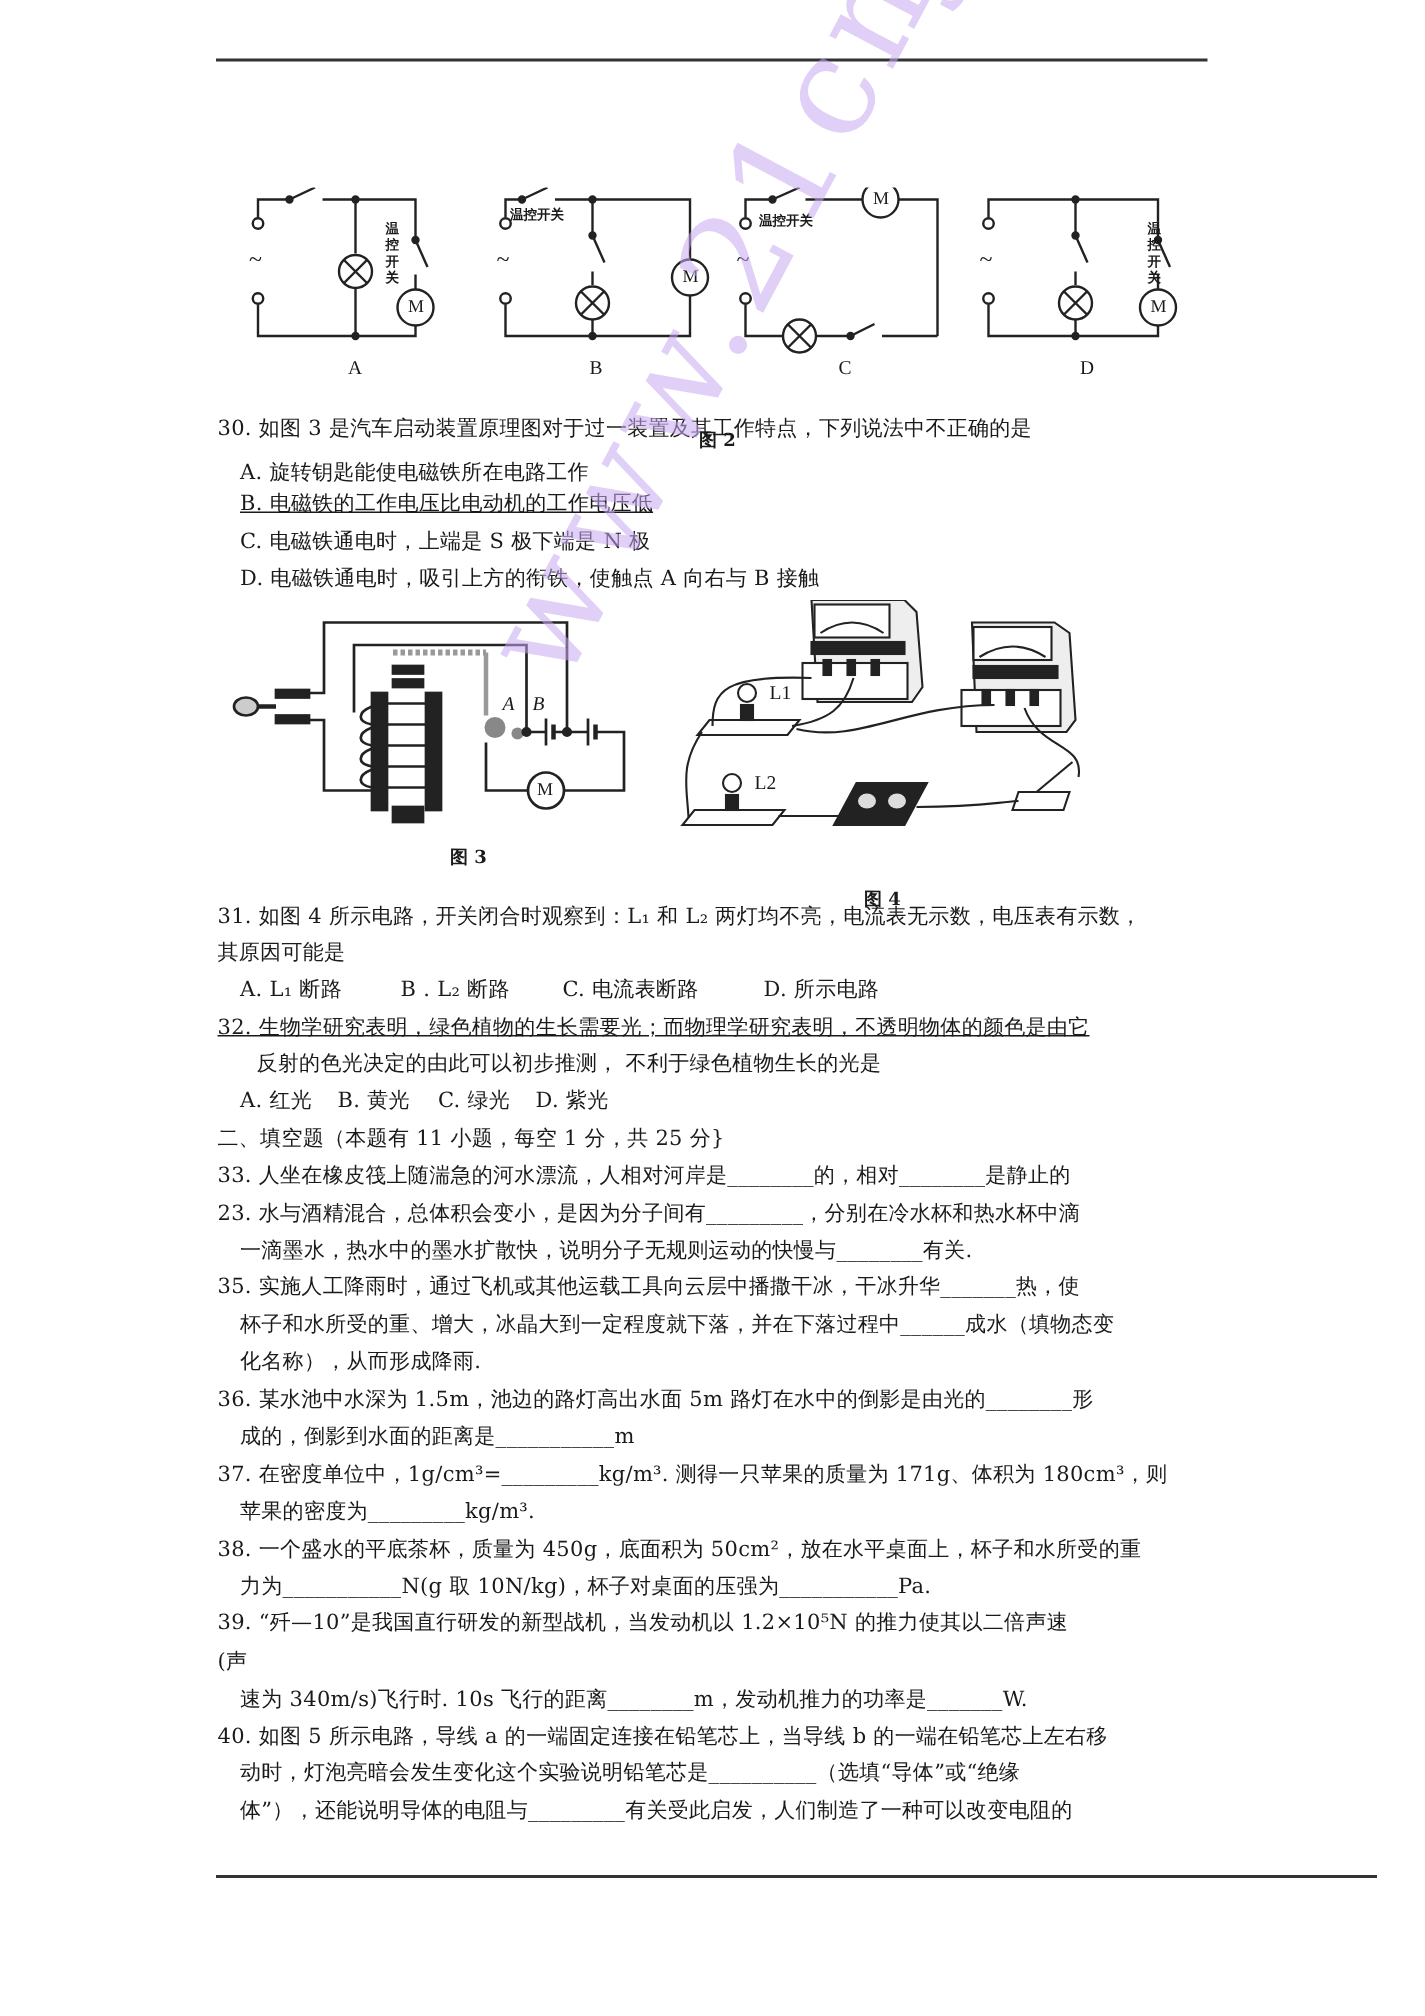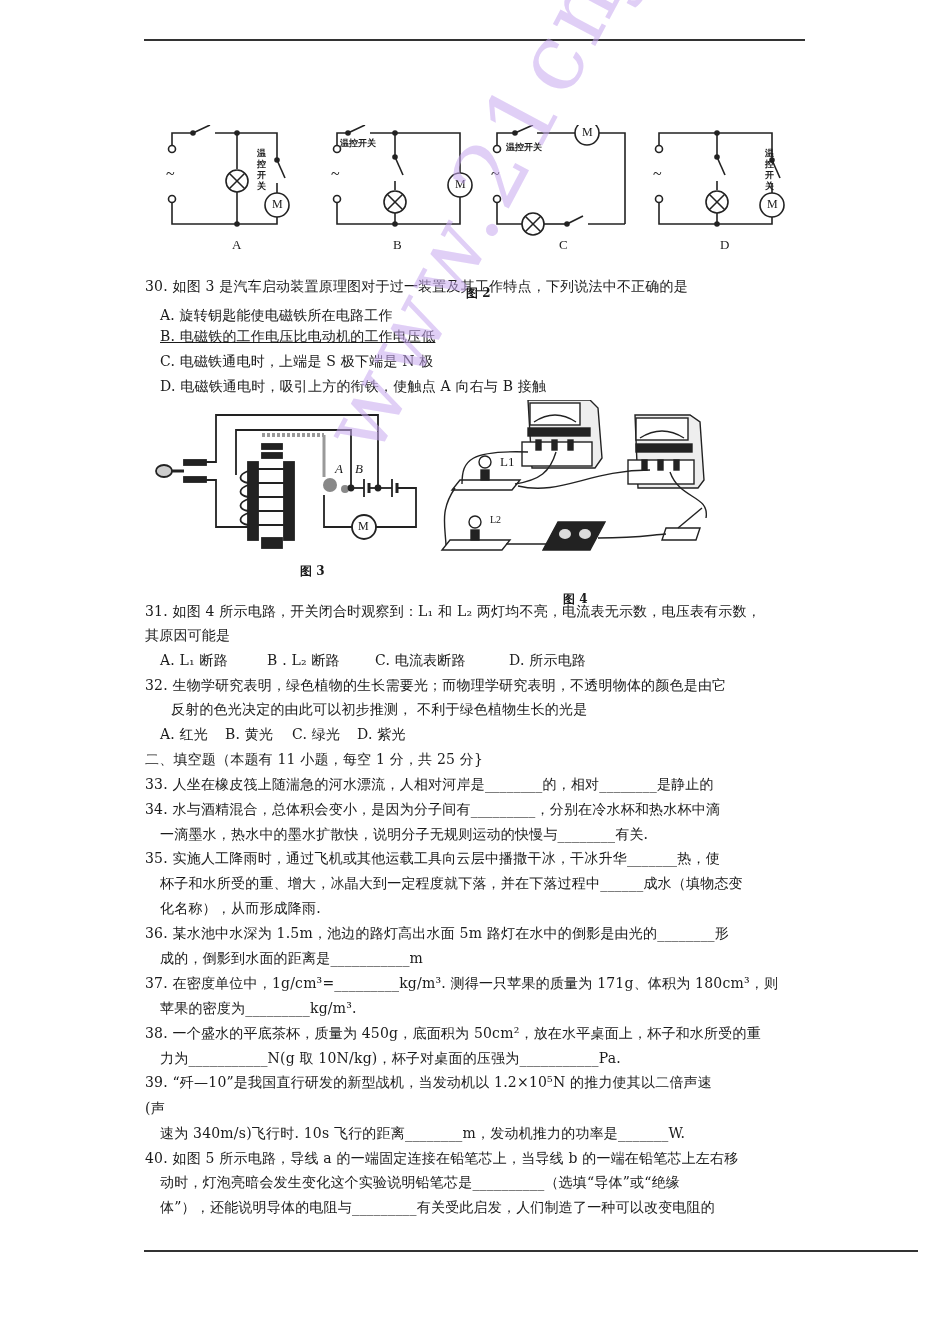--- a/index.html
+++ b/index.html
@@ -180,21 +180,21 @@
       <circle cx="212" cy="122" r="12"></circle>
       <polyline points="200,122 172,122 172,90"></polyline>
     </g>
   </svg>
   <span class="lbl" style="position:absolute;left:183px;top:56px;font-style:italic;">A</span>
   <span class="lbl" style="position:absolute;left:203px;top:56px;font-style:italic;">B</span>
   <span class="lbl" style="position:absolute;left:206px;top:114px;font-size:12px;">M</span>
   <span class="cap" style="left:148px;top:158px;">图 3</span>
 </div>
 
-<div class="fig" style="left:440px; top:400px; width:280px; height:180px;">
+<div class="fig" style="left:453px; top:400px; width:280px; height:180px;">
   <svg width="280" height="180" viewBox="0 0 280 180">
     <g stroke="#222" stroke-width="1.4" fill="none">
 
       <path d="M88,0 L150,0 L158,8 L162,58 L155,68 L92,68 Z" fill="#eee"></path>
       <rect x="90" y="3" width="50" height="22" fill="#fff"></rect>
       <path d="M94,22 Q115,8 136,22"></path>
       <rect x="88" y="28" width="62" height="8" fill="#222"></rect>
       <rect x="82" y="42" width="70" height="24" fill="#fff"></rect>
       <rect x="96" y="40" width="5" height="10" fill="#222"></rect>
       <rect x="112" y="40" width="5" height="10" fill="#222"></rect>
@@ -227,43 +227,43 @@
       <path d="M22,84 C22,60 30,50 88,52"></path>
       <path d="M75,84 C100,80 110,72 116,52"></path>
       <path d="M78,86 C120,96 150,70 210,70"></path>
       <path d="M15,88 C0,110 5,125 6,145"></path>
       <path d="M66,144 L108,144"></path>
       <path d="M158,138 C200,138 210,135 226,134"></path>
       <path d="M230,72 C240,100 270,95 266,118"></path>
     </g>
   </svg>
   <span class="lbl" style="position:absolute;left:60px;top:54px;font-size:13px;">L1</span>
-  <span class="lbl" style="position:absolute;left:50px;top:114px;font-size:10px;">L2</span>
+  <span class="lbl" style="position:absolute;left:50px;top:114px;font-size:13px;">L2</span>
   <span class="cap" style="left:123px;top:163px;margin-top:28px;">图 4</span>
 </div>
 
 <div class="watermark">www.21cnjy.com</div>
 
 <div class="line" style="top:601px;">31. 如图 4 所示电路，开关闭合时观察到：L₁ 和 L₂ 两灯均不亮，电流表无示数，电压表有示数，</div>
 <div class="line" style="top:625px;">其原因可能是</div>
 <div class="line ind" style="top:650px;">
   <span style="display:inline-block;width:107px;">A.  L₁ 断路</span><span style="display:inline-block;width:108px;">B . L₂ 断路</span><span style="display:inline-block;width:134px;">C. 电流表断路</span><span>D. 所示电路</span>
 </div>
 
-<div class="line" style="top:675px;">32. 生物学研究表明，绿色植物的生长需要光；而物理学研究表明，不透明物体的颜色是由它</div>
+<div class="line" style="top:675px;text-decoration:underline;">32. 生物学研究表明，绿色植物的生长需要光；而物理学研究表明，不透明物体的颜色是由它</div>
 <div class="line" style="top:699px;margin-left:26px;">反射的色光决定的由此可以初步推测， 不利于绿色植物生长的光是</div>
 <div class="line ind" style="top:724px;">
   <span style="display:inline-block;width:65px;">A. 红光</span><span style="display:inline-block;width:67px;">B. 黄光</span><span style="display:inline-block;width:65px;">C. 绿光</span><span>D. 紫光</span>
 </div>
 
 <div class="line" style="top:749px;">二、填空题（本题有 11 小题，每空 1 分，共 25 分}</div>
 
 <div class="line" style="top:774px;">33. 人坐在橡皮筏上随湍急的河水漂流，人相对河岸是________的，相对________是静止的</div>
 
-<div class="line" style="top:799px;">34. 水与酒精混合，总体积会变小，是因为分子间有_________，分别在冷水杯和热水杯中滴</div>
+<div class="line" style="top:799px;">23. 水与酒精混合，总体积会变小，是因为分子间有_________，分别在冷水杯和热水杯中滴</div>
 <div class="line ind" style="top:824px;">一滴墨水，热水中的墨水扩散快，说明分子无规则运动的快慢与________有关.</div>
 
 <div class="line" style="top:848px;">35. 实施人工降雨时，通过飞机或其他运载工具向云层中播撒干冰，干冰升华_______热，使</div>
 <div class="line ind" style="top:873px;">杯子和水所受的重、增大，冰晶大到一定程度就下落，并在下落过程中______成水（填物态变</div>
 <div class="line ind" style="top:898px;">化名称），从而形成降雨.</div>
 
 <div class="line" style="top:923px;">36. 某水池中水深为 1.5m，池边的路灯高出水面 5m 路灯在水中的倒影是由光的________形</div>
 <div class="line ind" style="top:948px;">成的，倒影到水面的距离是___________m</div>
 
 <div class="line" style="top:973px;">37. 在密度单位中，1g/cm³=_________kg/m³. 测得一只苹果的质量为 171g、体积为 180cm³，则</div>

